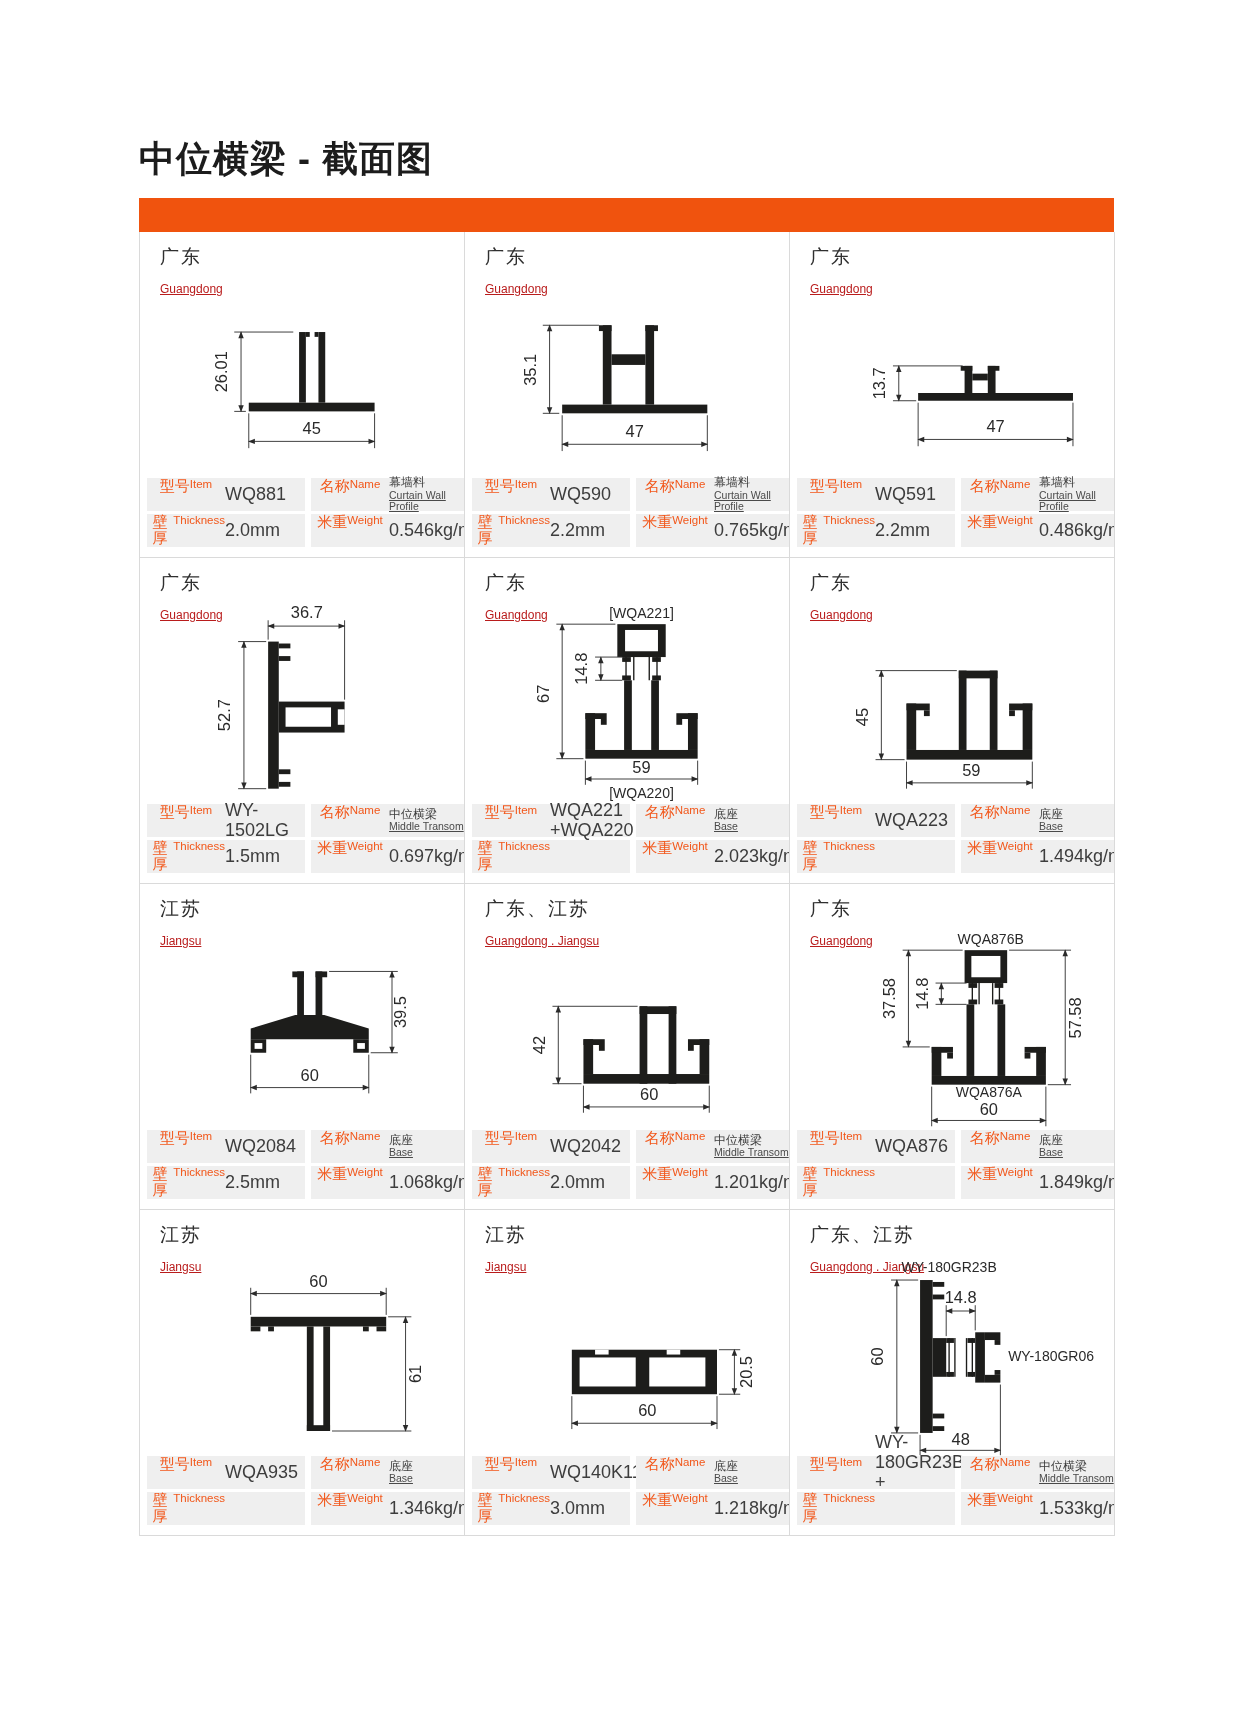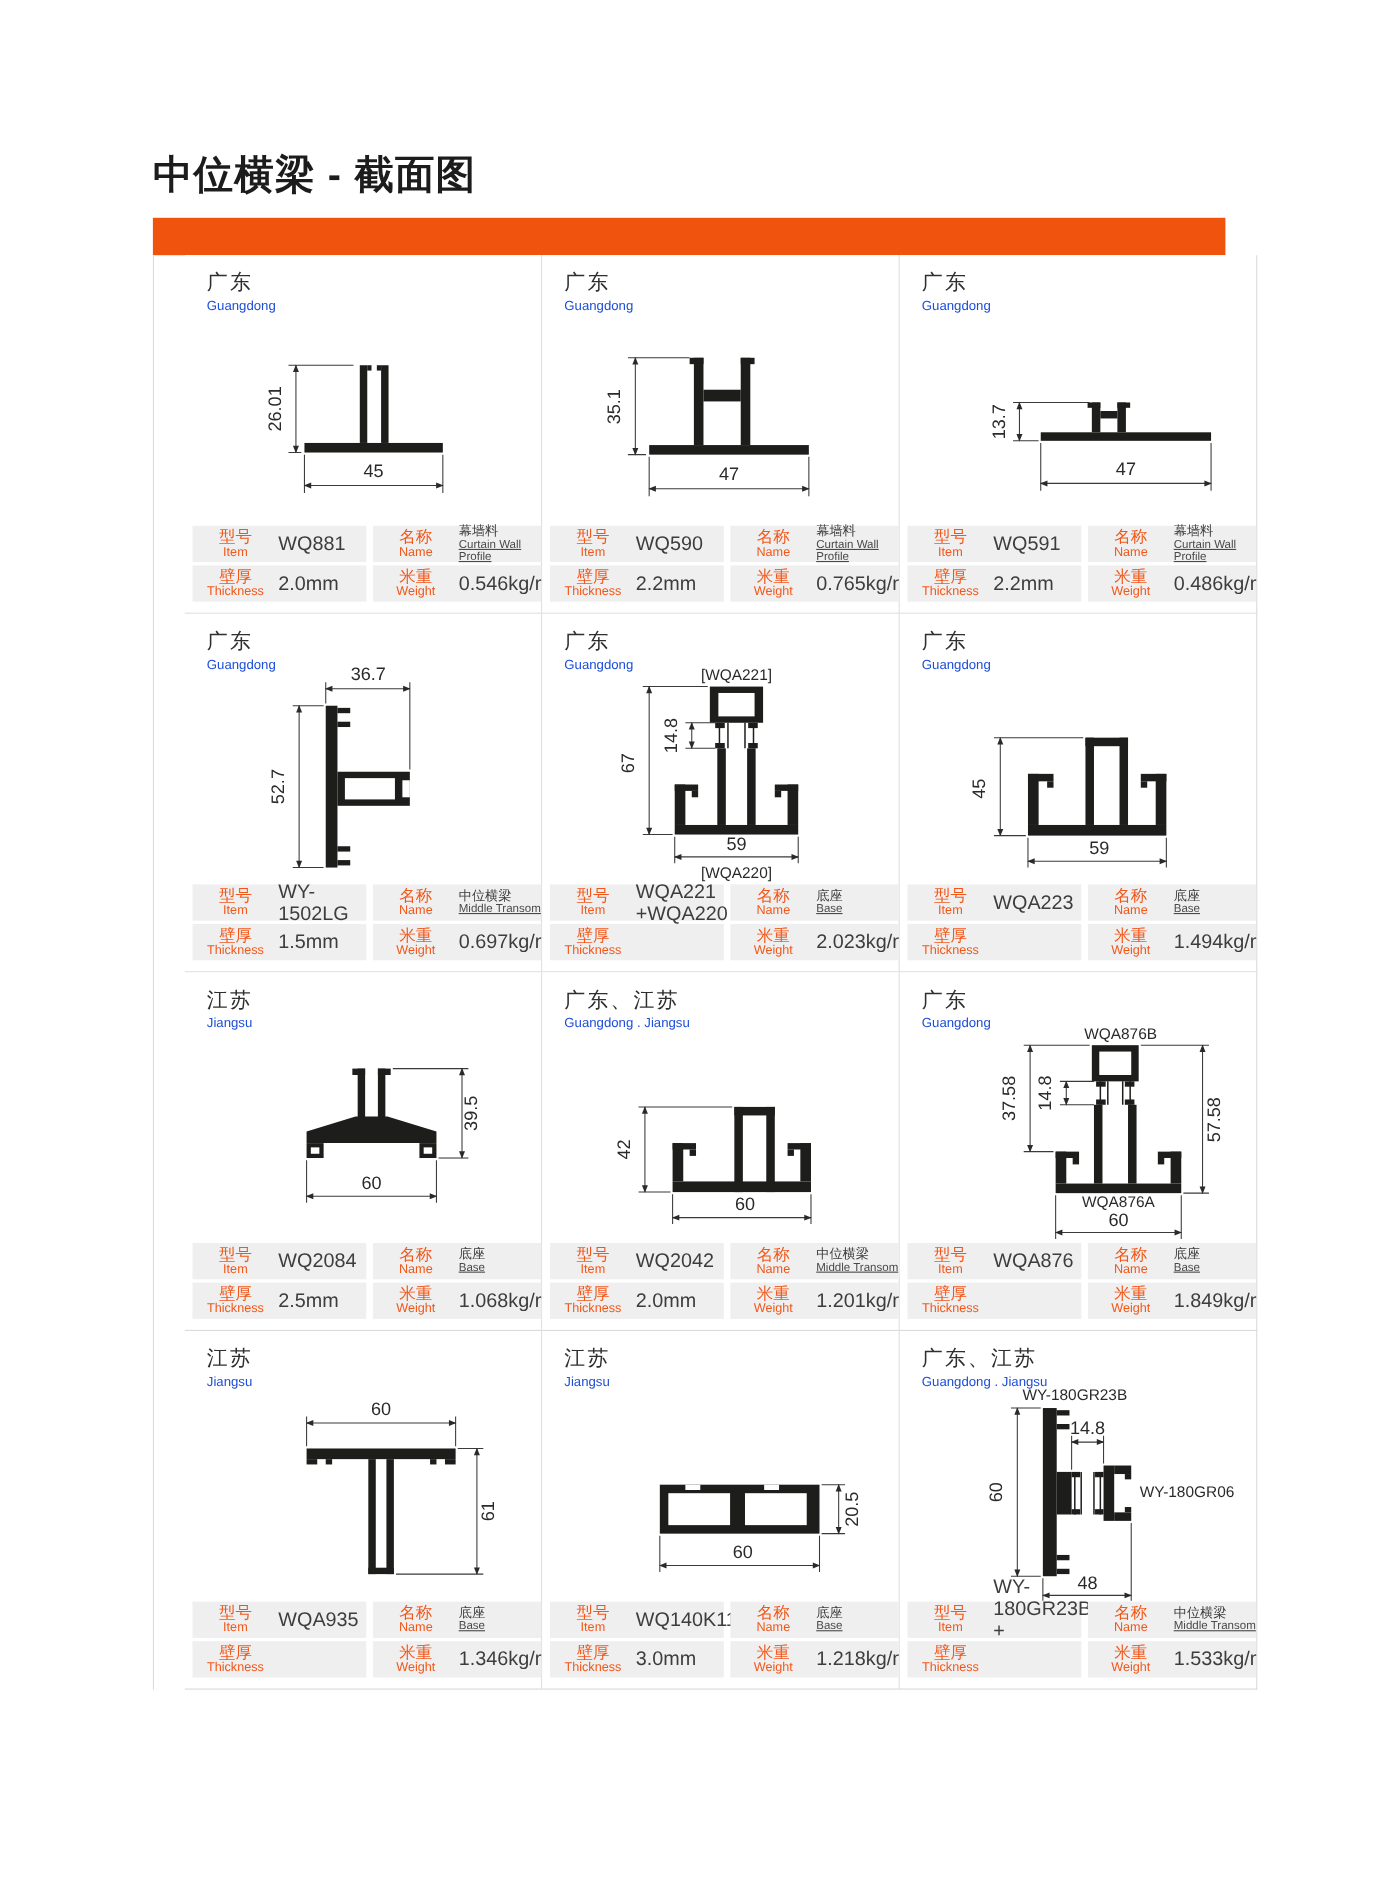--- a/index.html
+++ b/index.html
@@ -7,34 +7,33 @@
     width:1258px; height:1719px; background:#ffffff; position:relative;
     font-family:"Liberation Sans","DejaVu Sans",sans-serif; color:#2a2a2a;
   }
   .content { position:absolute; left:139px; top:138px; width:975px; }
   .title-zh { font-size:36px; font-weight:bold; color:#1c1c1c; letter-spacing:1px; line-height:42px; }
   .title-en { font-size:30px; color:#F0530E; line-height:36px; margin-top:4px; }
   .accent-bar { height:34px; background:#F0530E; margin-top:18px; }
   .grid {
     display:grid; grid-template-columns:repeat(3,325px); grid-auto-rows:326px;
     border-left:1px solid #dadada;
-    padding-left:28px;
   }
   .cell {
     border-right:1px solid #dadada; border-bottom:1px solid #dadada;
     display:flex; flex-direction:column; overflow:hidden; background:#fff;
   }
   .region { padding:12px 0 0 20px; height:46px; box-sizing:border-box; }
   .region-zh { font-size:19px; color:#2f2f2f; letter-spacing:2px; }
-  .region-en { font-size:12px; color:#1d4ed8; margin-top:1px; }
+  .region-en { font-size:12px; color:#b91c1c; margin-top:12px;text-decoration:underline; }
   .draw { flex:1; display:flex; align-items:center; justify-content:center; }
   .spec { margin:0 7px 10px 7px; display:grid; grid-template-columns:158px 1fr; gap:3px 6px; }
   .spec-block { background:#EFEFEF; height:33px; display:flex; align-items:stretch; }
   .spec-label {
-    width:78px; display:flex; flex-direction:column; justify-content:center; text-align:center;
+    width:78px; display:flex; flex-direction:row; justify-content:center; text-align:center;
     color:#F2571A; line-height:1.05; flex-shrink:0;
   }
   .spec-label .zh { font-size:15px; }
   .spec-label .en { font-size:11.5px; }
   .spec-value {
     flex:1; display:flex; flex-direction:column; justify-content:center;
     font-size:18px; color:#3d3d3d; white-space:pre-line; line-height:1.1;
   }
   .spec-value .v-zh { font-size:12px; }
   .spec-value .v-en { font-size:10.5px; color:#4a4a4a;text-decoration:underline; }

